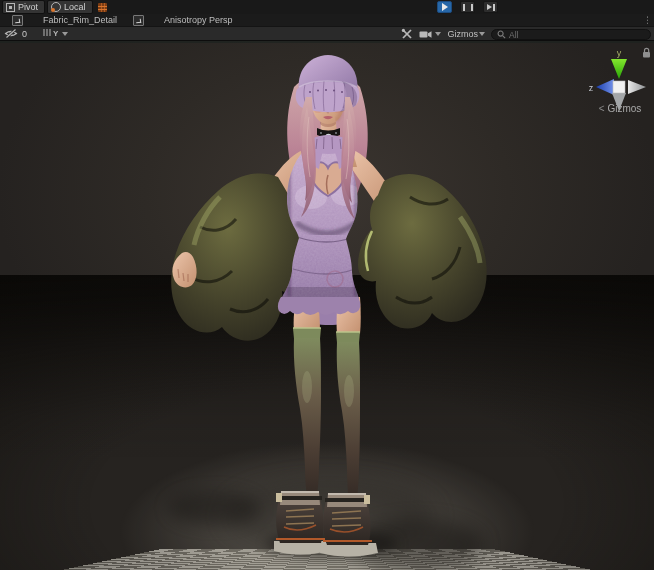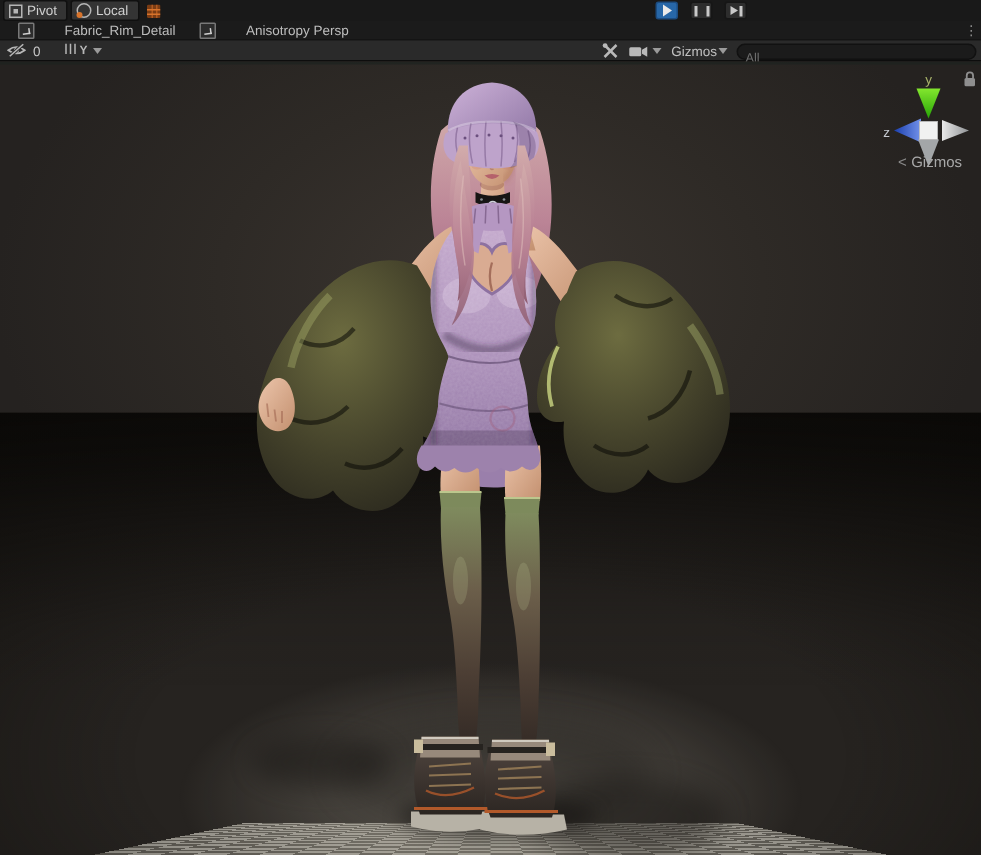--- a/index.html
+++ b/index.html
@@ -50,21 +50,21 @@
         border-bottom:1px solid #0d0d0d;box-sizing:border-box;display:flex;align-items:center;}
   .r3-left{display:flex;align-items:center;gap:4px;margin-left:4px;}
   .count{color:#c8c8c8;font-size:9px;}
   .sep{width:8px;}
   .caret{width:0;height:0;border-left:3.5px solid transparent;border-right:3.5px solid transparent;
         border-top:4px solid #9a9a9a;display:inline-block;}
   .grid-y{color:#b6b6b6;font-size:8px;font-weight:bold;display:flex;align-items:flex-end;gap:1px;}
   .r3-right{position:absolute;right:3px;top:1px;display:flex;align-items:center;gap:6px;height:12px;}
   .gizmos-lbl{color:#c0c0c0;font-size:9px;margin-right:1px;}
   .search{width:160px;height:11px;background:#1b1b1b;border:1px solid #111;border-radius:7px;
-        display:flex;gap:3px;padding:0 5px;box-sizing:border-box;flex-direction:column;}
+        display:flex;gap:3px;padding:0 5px;box-sizing:border-box;}
   .search-txt{color:#6f6f6f;font-size:8.5px;line-height:10px;}
 
   
   .viewport{position:absolute;left:0;top:41px;width:654px;height:529px;overflow:hidden;
         background:#262320;}
   .wall{position:absolute;left:0;top:0;width:654px;height:245px;
         background:radial-gradient(ellipse 330px 240px at 50% 62%,#3b3530 0%,#2e2a26 55%,#252220 100%);}
   .topline{position:absolute;left:0;top:0;width:654px;height:2px;background:#1d221f;opacity:.7;}
   .floor-area{position:absolute;left:0;top:234px;width:654px;bottom:0;overflow:hidden;}
   .floor{position:absolute;bottom:-300px;left:50%;width:3360px;margin-left:-1680px;height:8000px;

